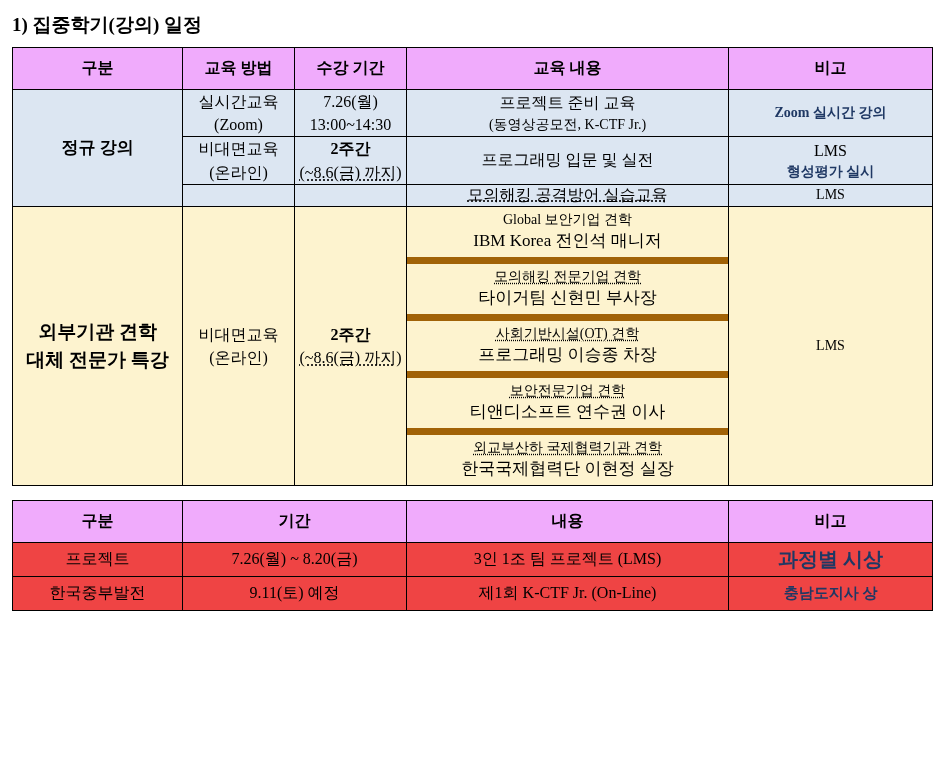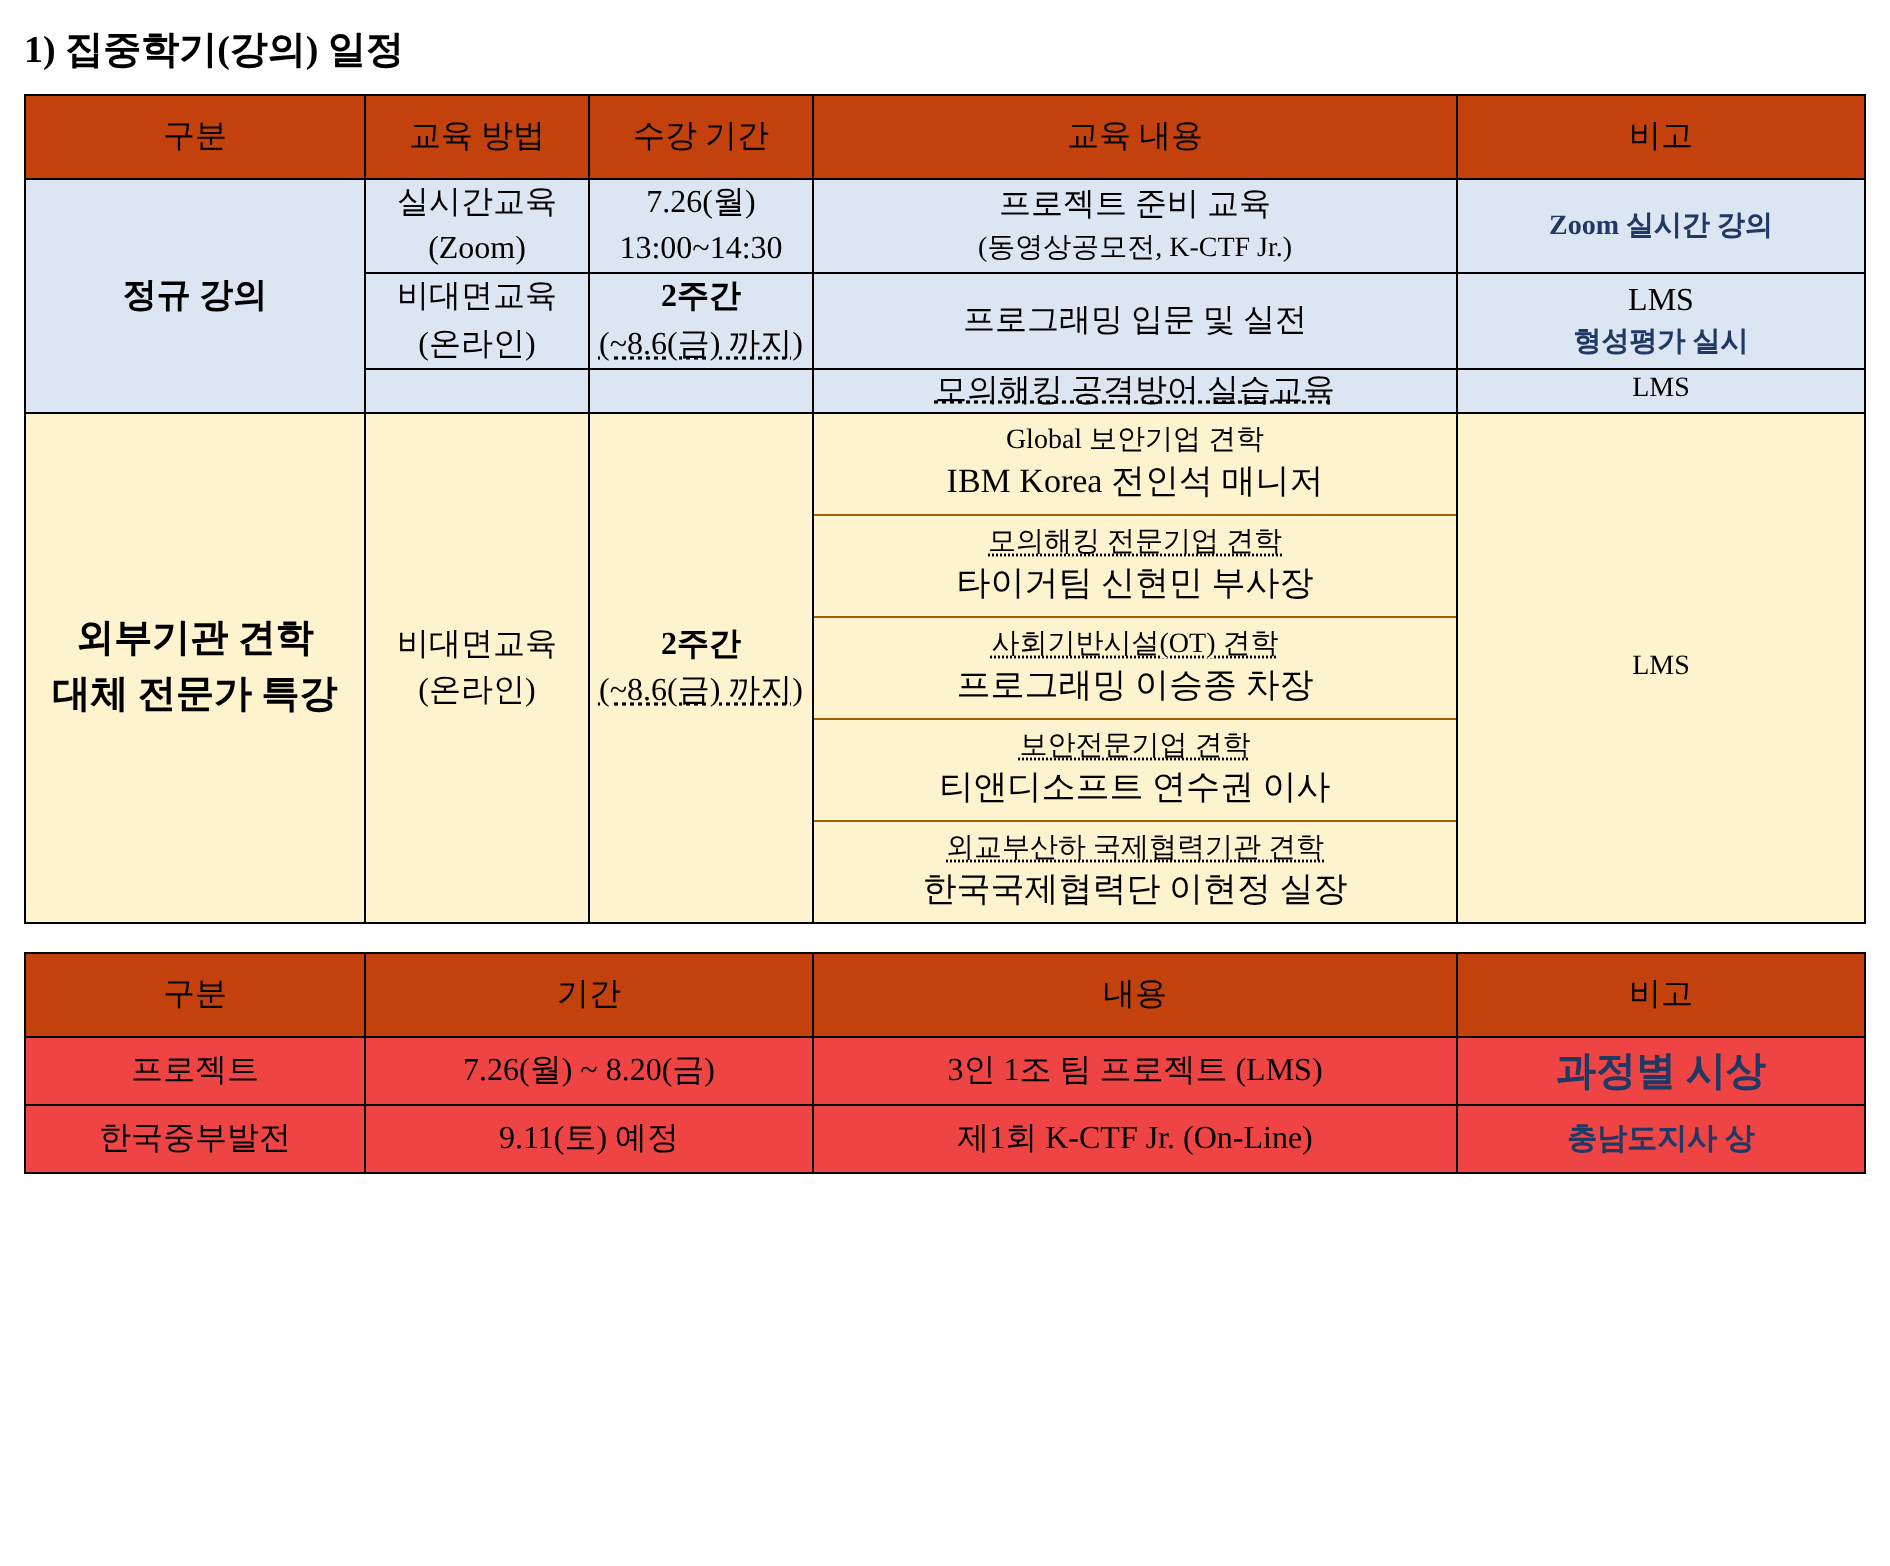--- a/index.html
+++ b/index.html
@@ -36,41 +36,41 @@
   }
   table.doc td, table.doc th {
     border: 1px solid #000000;
     padding: 0;
     text-align: center;
     vertical-align: middle;
     font-size: 16px;
     font-family: "Liberation Serif", "DejaVu Serif", serif;
   }
   .hdr {
-    background: #c2410c;
-    font-weight: normal;
+    background: #f0abfc;
+    font-weight: bold;
     height: 41px;
     font-size: 17px;
   }
   .bluefill { background: #dce6f2; }
   .yellowfill { background: #fdf3cf; }
   .whitefill { background: #ef4444; }
 
   .cell-pad { padding: 5px 4px; }
   .two-line { line-height: 1.45; }
   .bold { font-weight: bold; }
   .blue-txt { color: #1f3864; font-weight: bold; font-size: 14px; }
   .small { font-size: 14px; }
   .underline-wavy {
     text-decoration: underline;
     text-decoration-style: dotted;
     text-underline-offset: 2px;
   }
   .inner-row {
-    border-bottom: 1px solid #a16207;
+    border-bottom: 7px solid #a16207;
     padding: 4px 3px 5px 3px;
   }
   .inner-row:last-child { border-bottom: none; }
   .line-a { font-size: 14px; }
   .line-b { font-size: 17px; }
   .content-cell { padding: 0; }
   .mid-underline { text-decoration: underline; text-decoration-style: dotted; }
   .r1h { height: 37px; }
   .spacer { height: 14px; }
   .t2 td { height: 33px; }

